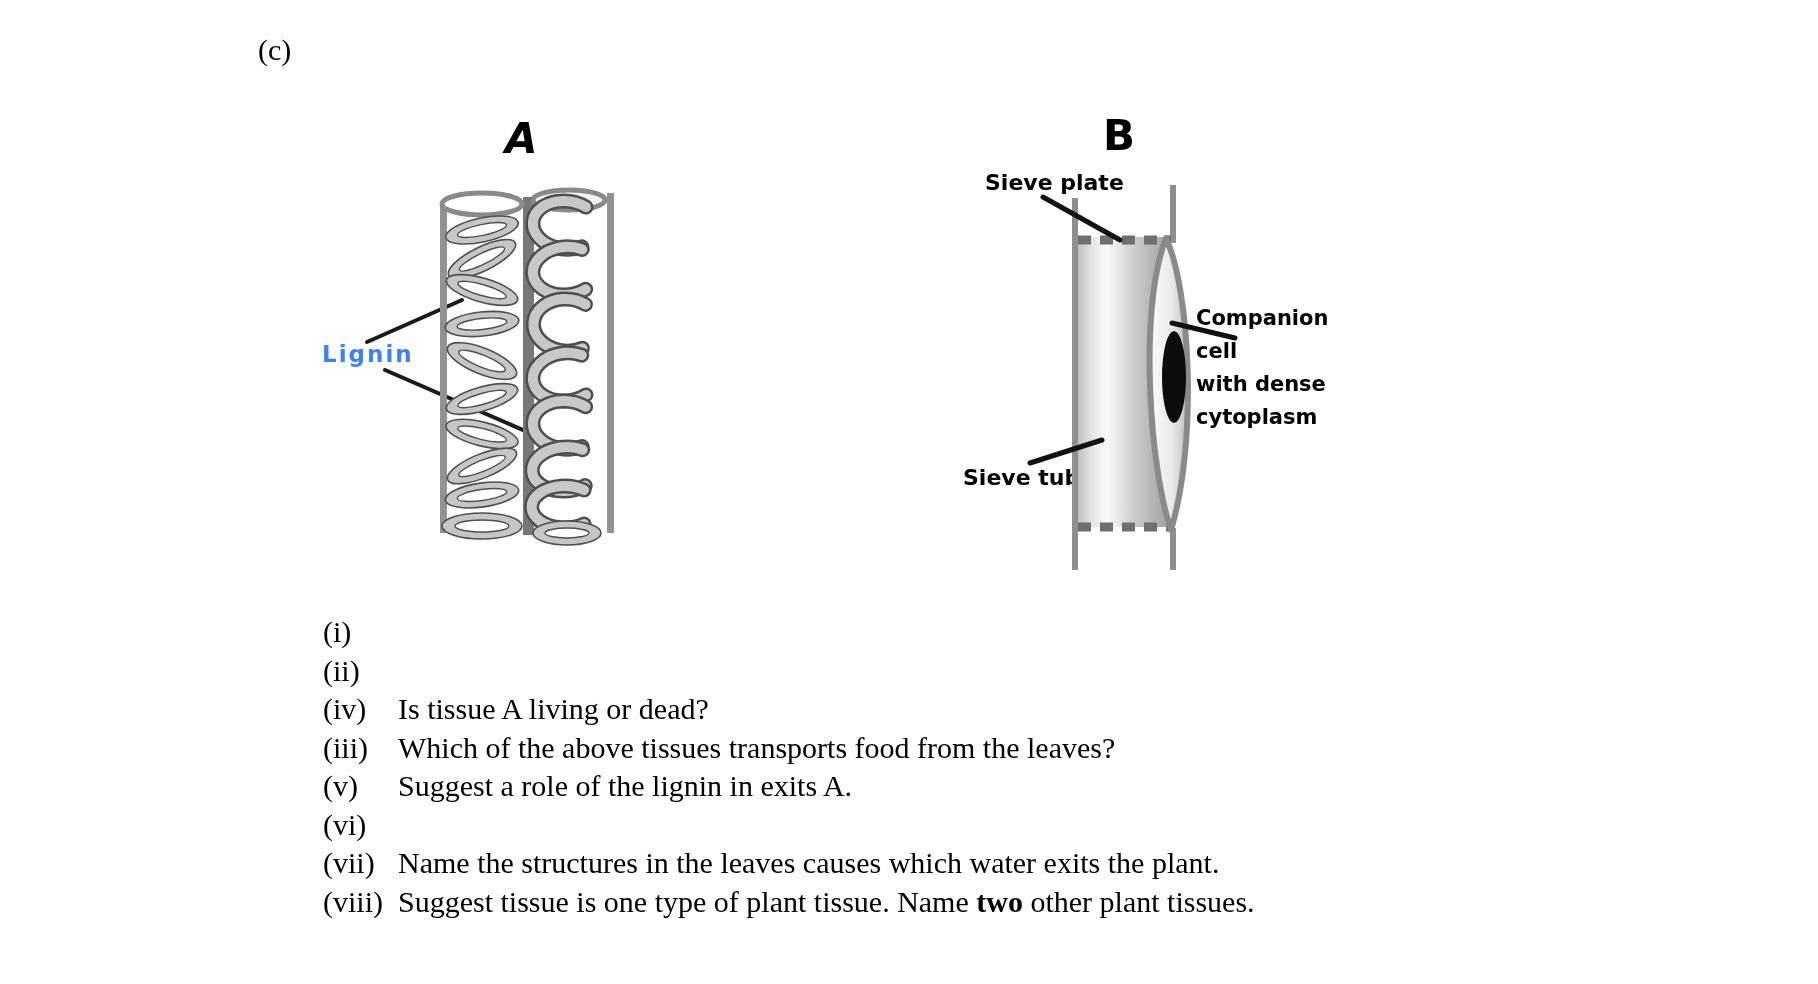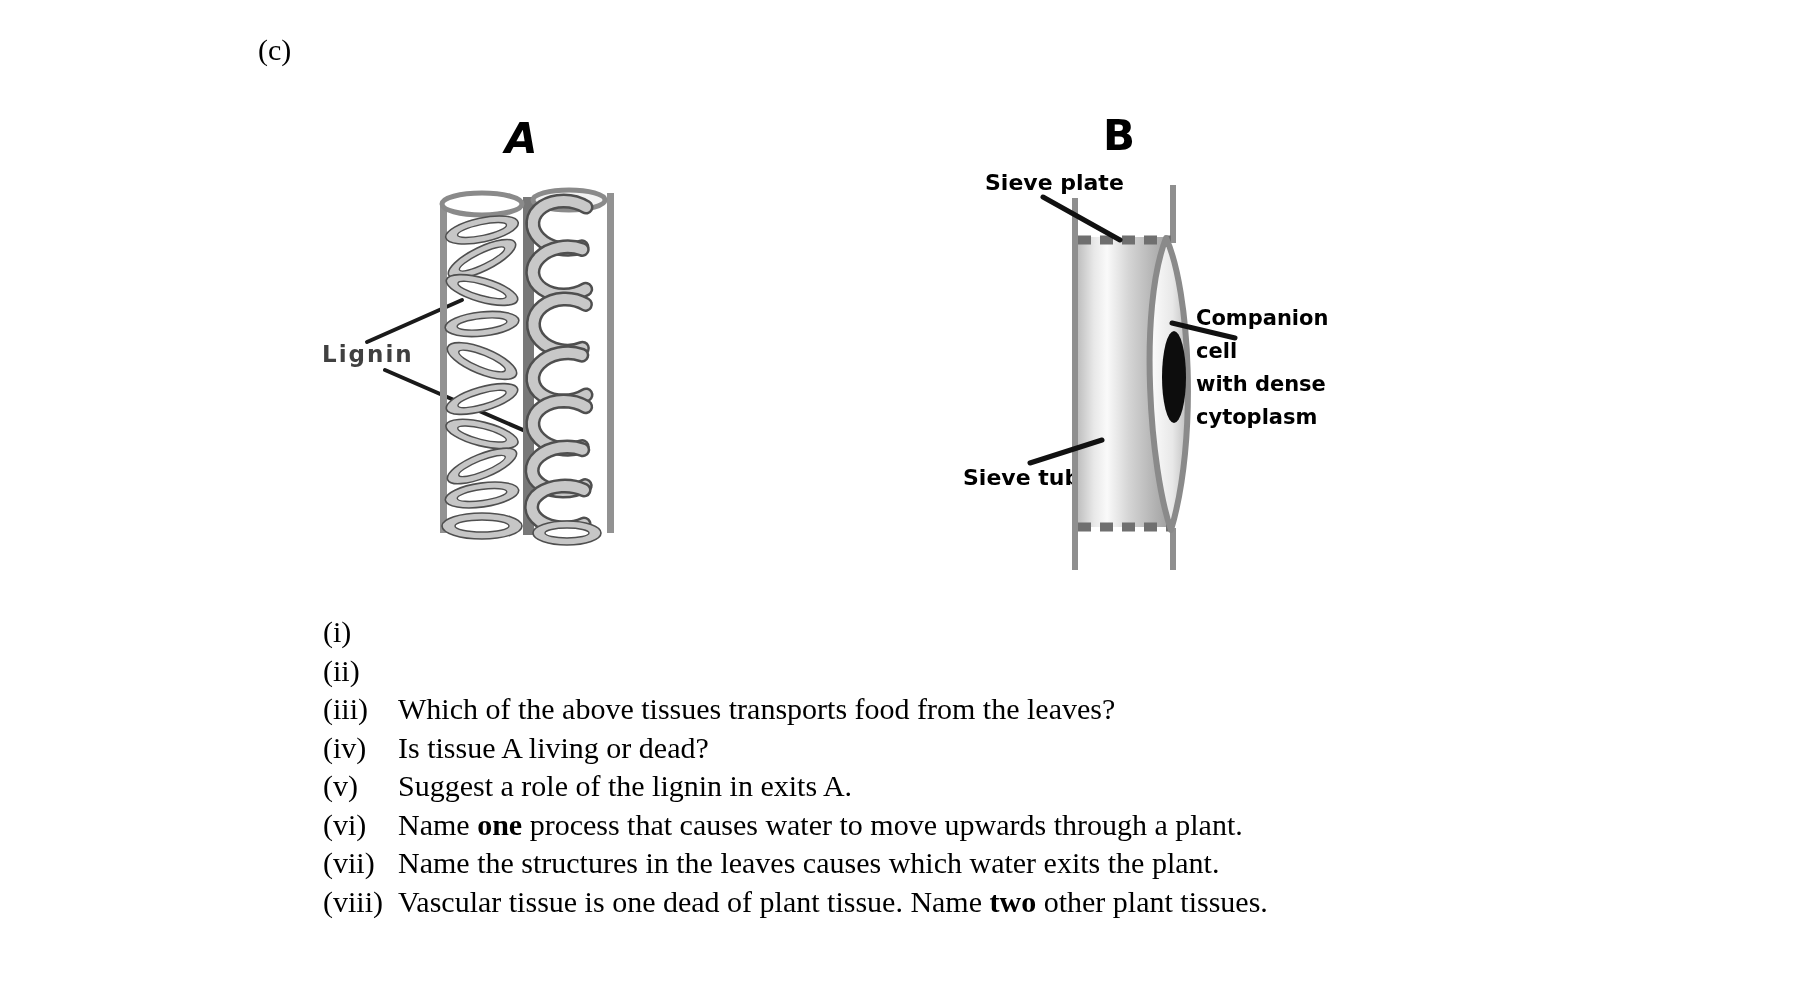--- a/index.html
+++ b/index.html
@@ -43,21 +43,21 @@
     font-family: "DejaVu Sans", sans-serif;
     font-weight: bold;
     white-space: nowrap;
     line-height: 1.1;
     text-align: center;
   }
   #label-lignin {
     left: 322px; top: 342px;
     font-size: 23px;
     letter-spacing: 2px;
-    color: #404040;
+    color: #3b82f6;
   }
   #label-sieve-plate { left: 985px; top: 171px; font-size: 22px; }
   #label-sieve-tube  { left: 963px; top: 466px; font-size: 22px; }
   #label-companion {
     left: 1196px; top: 302px;
     width: 160px;
     font-size: 21px;
     text-align: left;
     line-height: 33px;
     font-family: "DejaVu Sans", sans-serif;
@@ -231,38 +231,37 @@
   </svg>
 
   <div class="abs questions">
     <div class="q-row">
       <span class="q-marker">(i)</span>
     </div>
     <div class="q-row">
       <span class="q-marker">(ii)</span>
     </div>
     <div class="q-row">
+      <span class="q-marker">(iv)</span>
+      <span class="q-text"><span>Is tissue A living or dead?</span><b></b><span></span></span>
+    </div>
+    <div class="q-row">
       <span class="q-marker">(iii)</span>
       <span class="q-text"><span>Which of the above tissues transports food from the leaves?</span><b></b><span></span></span>
     </div>
     <div class="q-row">
-      <span class="q-marker">(iv)</span>
-      <span class="q-text"><span>Is tissue A living or dead?</span><b></b><span></span></span>
-    </div>
-    <div class="q-row">
       <span class="q-marker">(v)</span>
       <span class="q-text"><span>Suggest a role of the lignin in exits A.</span><b></b><span></span></span>
     </div>
     <div class="q-row">
       <span class="q-marker">(vi)</span>
-      <span class="q-text"><span>Name </span><b>one</b><span> process that causes water to move upwards through a plant.</span></span>
     </div>
     <div class="q-row">
       <span class="q-marker">(vii)</span>
       <span class="q-text"><span>Name the structures in the leaves causes which water exits the plant.</span><b></b><span></span></span>
     </div>
     <div class="q-row">
       <span class="q-marker">(viii)</span>
-      <span class="q-text"><span>Vascular tissue is one dead of plant tissue. Name </span><b>two</b><span> other plant tissues.</span></span>
+      <span class="q-text"><span>Suggest tissue is one type of plant tissue. Name </span><b>two</b><span> other plant tissues.</span></span>
     </div>
   </div>
 
 </div>
 
 </body></html>

